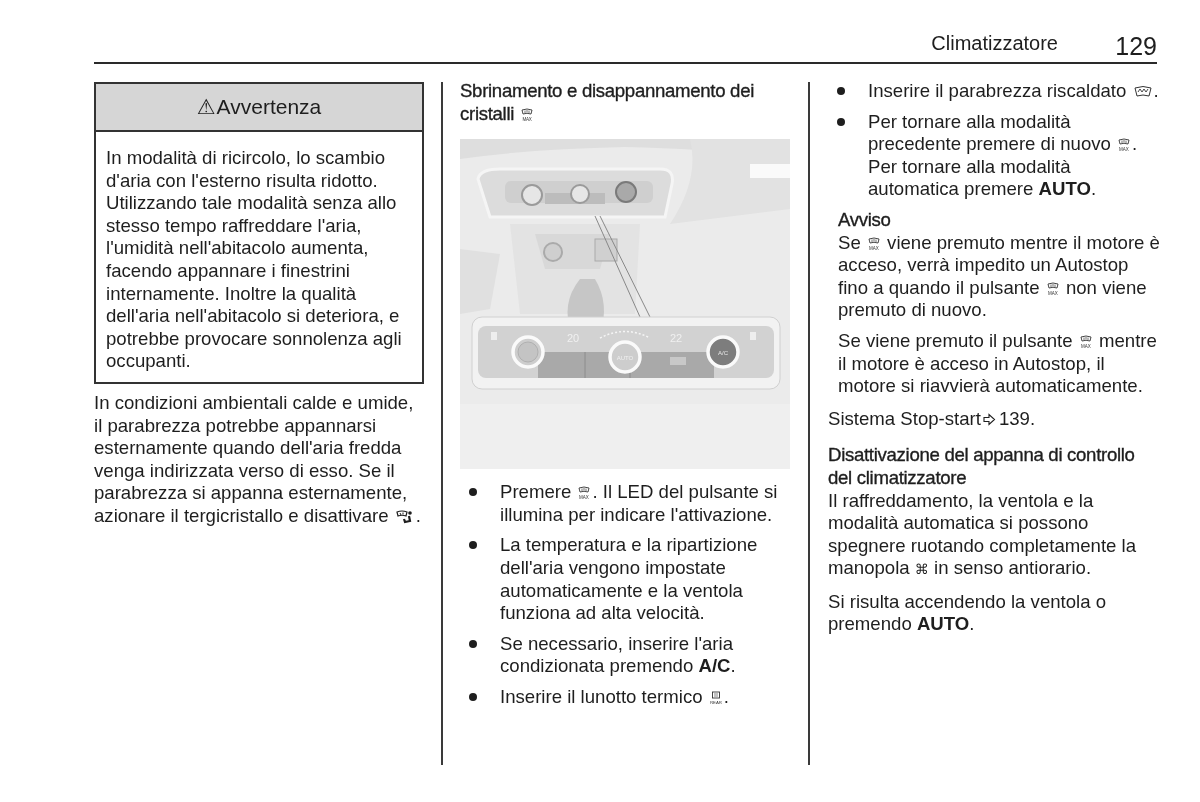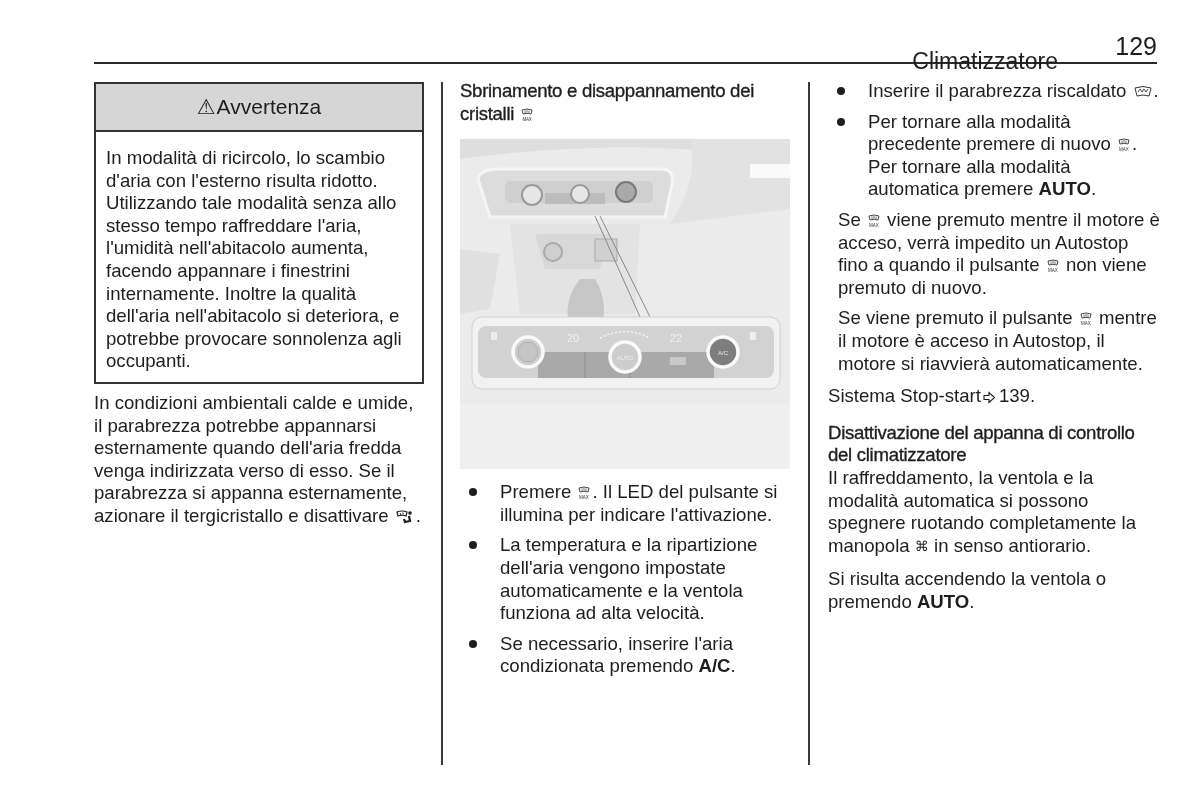--- a/index.html
+++ b/index.html
@@ -1,20 +1,20 @@
 <!DOCTYPE html>
 <html><head>
 <meta charset="utf-8">
 <style>
   * { box-sizing: border-box; margin: 0; padding: 0; }
   html, body { width: 1200px; height: 802px; background: #ffffff; overflow: hidden; }
   body { position: relative; font-family: "Liberation Sans", sans-serif; color: #1e1e1e; }
 
   .header { position: absolute; left: 94px; top: 30px; width: 1063px; height: 34px; border-bottom: 2px solid #2a2a2a; }
-  .header-title { position: absolute; right: 99px; top: 18px; font-size: 23px; color: #1e1e1e; }
+  .header-title { position: absolute; right: 99px; top: 2px; font-size: 20px; color: #1e1e1e; }
   .header-page { position: absolute; right: 0; top: 2px; font-size: 25px; color: #1e1e1e; }
 
   .col { position: absolute; top: 80px; font-size: 18.6px; line-height: 22.6px; }
   .col1 { left: 94px; width: 330px; }
   .col2 { left: 460px; width: 335px; }
   .col3 { left: 828px; width: 335px; }
 
   .vline { position: absolute; top: 82px; width: 2px; height: 683px; background: #3a3a3a; }
   .vline1 { left: 441px; }
   .vline2 { left: 808px; }
@@ -137,20 +137,28 @@
         <text x="6" y="13" font-size="4.5" text-anchor="middle" fill="#333" font-family="Liberation Sans, sans-serif">MAX</text>
       </svg><span>. Il LED del pulsante si illumina per indicare l'attivazione.</span>
     </li>
     <li>
       <span>La temperatura e la ripartizione dell'aria vengono impostate automaticamente e la ventola funziona ad alta velocità.</span>
     </li>
     <li>
       <span>Se necessario, inserire l'aria condizionata premendo</span>
       <span class="bold">A/C</span><span>.</span>
     </li>
+    <li>
+      <span>Inserire il lunotto termico</span>
+      <svg class="icon icon-small" viewBox="0 0 12 14">
+        <rect x="2.5" y="1" width="7" height="6" fill="none" stroke="#333" stroke-width="0.9"></rect>
+        <path d="M4 3 L8 3 M4 5 L8 5" stroke="#333" stroke-width="0.6"></path>
+        <text x="6" y="13" font-size="4.3" text-anchor="middle" fill="#333" font-family="Liberation Sans, sans-serif">REAR</text>
+      </svg><span>.</span>
+    </li>
   </ul>
 </div>
 
 <div class="col col3">
   <ul class="bullets">
     <li>
       <span>Inserire il parabrezza riscaldato</span>
       <svg class="icon icon-mid" viewBox="0 0 18 14">
         <path d="M1 3 Q9 0 17 3 L15 11 Q9 9 3 11 Z" fill="none" stroke="#333" stroke-width="1"></path>
         <path d="M4 7 L6 4 L8 7 L10 4 L12 7 L14 4" fill="none" stroke="#333" stroke-width="0.9"></path>
@@ -160,20 +168,21 @@
       <span>Per tornare alla modalità precedente premere di nuovo</span>
       <svg class="icon icon-small" viewBox="0 0 12 14">
         <path d="M1 2 Q6 0 11 2 L10 6 Q6 4.5 2 6 Z" fill="none" stroke="#333" stroke-width="0.9"></path>
         <path d="M4 2.5 L4 5 M6 2 L6 4.5 M8 2.5 L8 5" stroke="#333" stroke-width="0.7"></path>
         <text x="6" y="13" font-size="4.5" text-anchor="middle" fill="#333" font-family="Liberation Sans, sans-serif">MAX</text>
       </svg><span>. Per tornare alla modalità automatica premere</span>
       <span class="bold">AUTO</span><span>.</span>
     </li>
   </ul>
 
+  <p class="note-title">Avviso</p>
   <p class="note-body">
     <span>Se</span>
     <svg class="icon icon-small" viewBox="0 0 12 14">
       <path d="M1 2 Q6 0 11 2 L10 6 Q6 4.5 2 6 Z" fill="none" stroke="#333" stroke-width="0.9"></path>
       <path d="M4 2.5 L4 5 M6 2 L6 4.5 M8 2.5 L8 5" stroke="#333" stroke-width="0.7"></path>
       <text x="6" y="13" font-size="4.5" text-anchor="middle" fill="#333" font-family="Liberation Sans, sans-serif">MAX</text>
     </svg>
     <span>viene premuto mentre il motore è acceso, verrà impedito un Autostop fino a quando il pulsante</span>
     <svg class="icon icon-small" viewBox="0 0 12 14">
       <path d="M1 2 Q6 0 11 2 L10 6 Q6 4.5 2 6 Z" fill="none" stroke="#333" stroke-width="0.9"></path>

